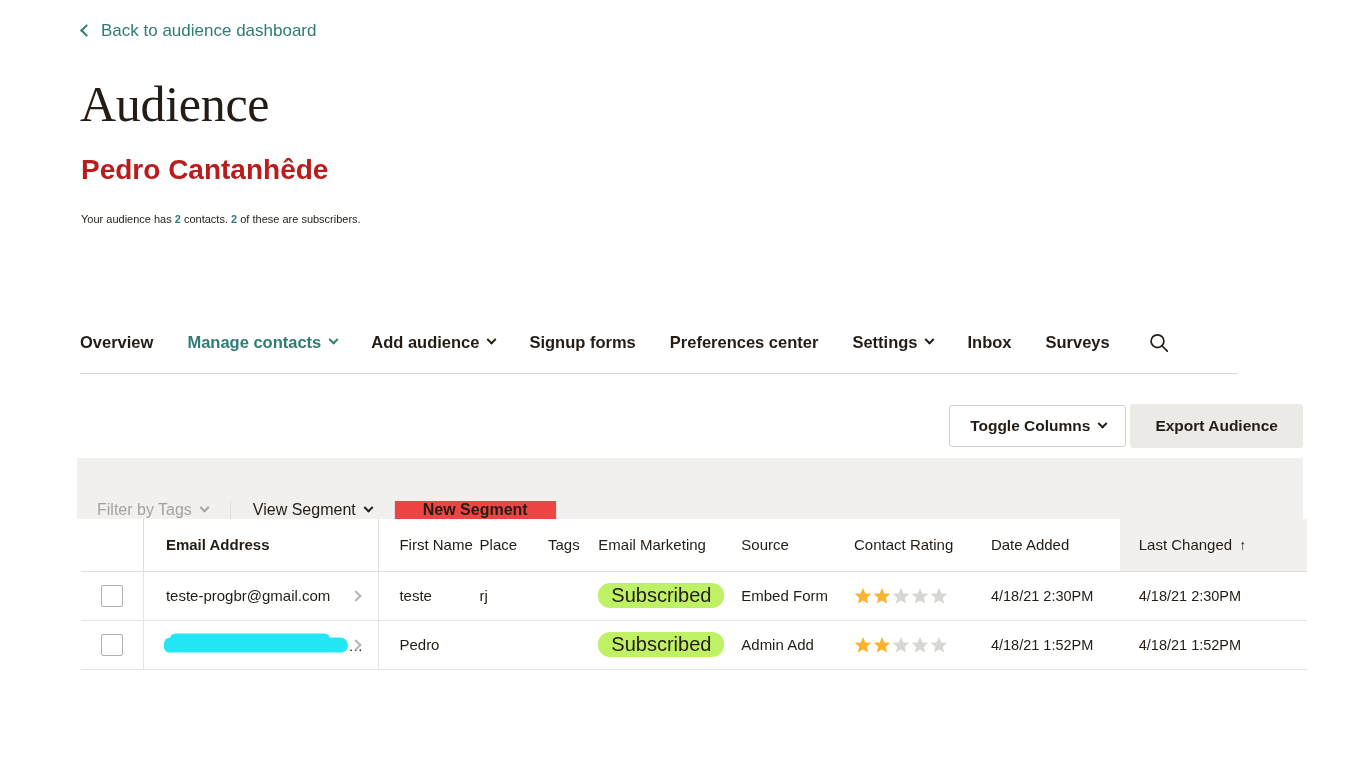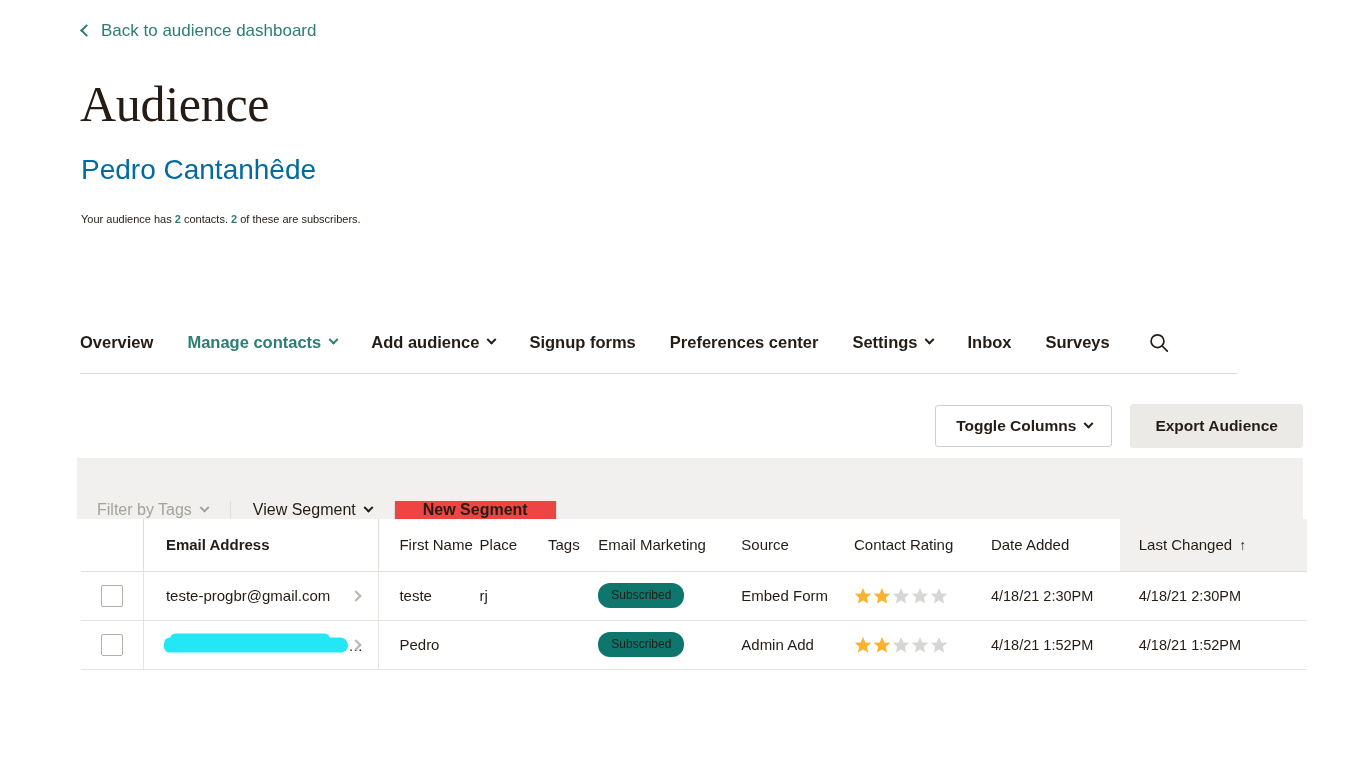--- a/index.html
+++ b/index.html
@@ -41,22 +41,22 @@
     font-size: 50px;
     font-weight: 400;
     letter-spacing: -0.3px;
     line-height: 1;
     color: #241c15;
   }
   .audience-name {
     position: absolute;
     left: 81px; top: 154px;
     font-size: 28px;
-    font-weight: 400;
-    color: #0369a1;
+    font-weight: 700;
+    color: #b91c1c;
   }
   .summary {
     position: absolute;
     left: 81px; top: 213px;
     font-size: 11px;
     color: #241c15;
   }
   .summary .num { color: #2d7d76; font-weight: 700; }
 
   
@@ -88,21 +88,21 @@
     border-bottom: 2px solid currentColor;
     transform: rotate(45deg) translate(-2px,-2px);
   }
   .nav-search { margin-right: 0; margin-left: 4px; }
   .search-ico { display:block; }
 
   
   .btn-row {
     position: absolute;
     right: 66px; top: 404px;
-    display: flex; align-items: center; gap: 18px; padding-left: 28px;
+    display: flex; align-items: center; gap: 4px; padding-left: 28px;
   }
   .btn {
     font-size: 15.5px;
     font-weight: 700;
     cursor: pointer;
     display: flex; align-items: center; gap: 9px;
     white-space: nowrap;
   }
   .btn-toggle {
     background: #ffffff;
@@ -245,25 +245,25 @@
     left: 183px; top: 50%;
     transform: translateY(-50%);
     color: #241c15;
     font-size: 15px;
     letter-spacing: 0.5px;
   }
   td.td-first { padding-left: 20px; }
   td.td-place { color: #241c15; }
   .pill {
     display: inline-block;
-    background: #0f766e;
+    background: #bef264;
     color: #241c15;
     border-radius: 12px;
     padding: 4px 13px 5px;
-    font-size: 12px;
+    font-size: 20px;
     line-height: 16px;
   }
   .stars { display: flex; gap: 1px; }
   .star { width: 18px; height: 18px; display:block; }
   .dates { white-space: nowrap; font-size: 14.5px; }
   td.td-last { padding-left: 19px; }
 </style>
 </head>
 <body>
 

